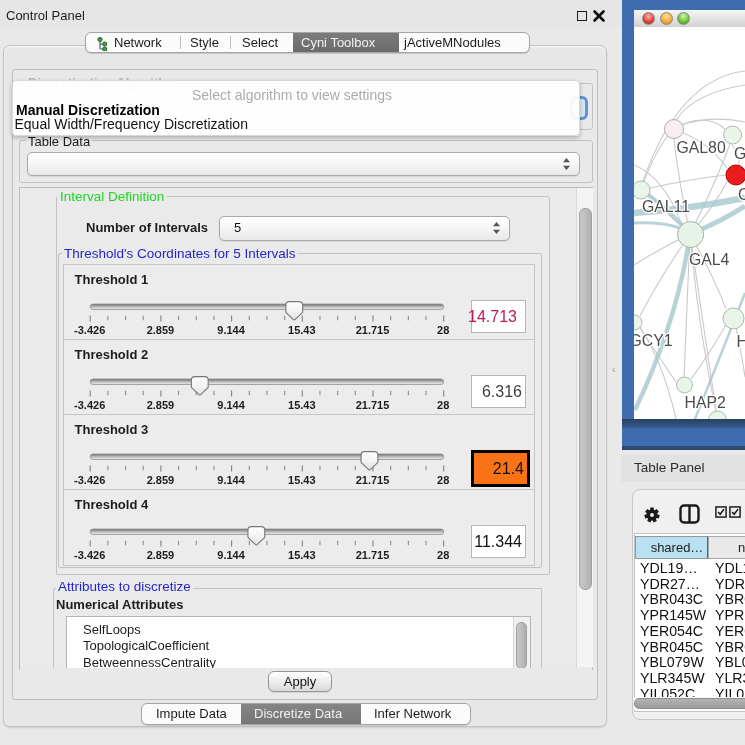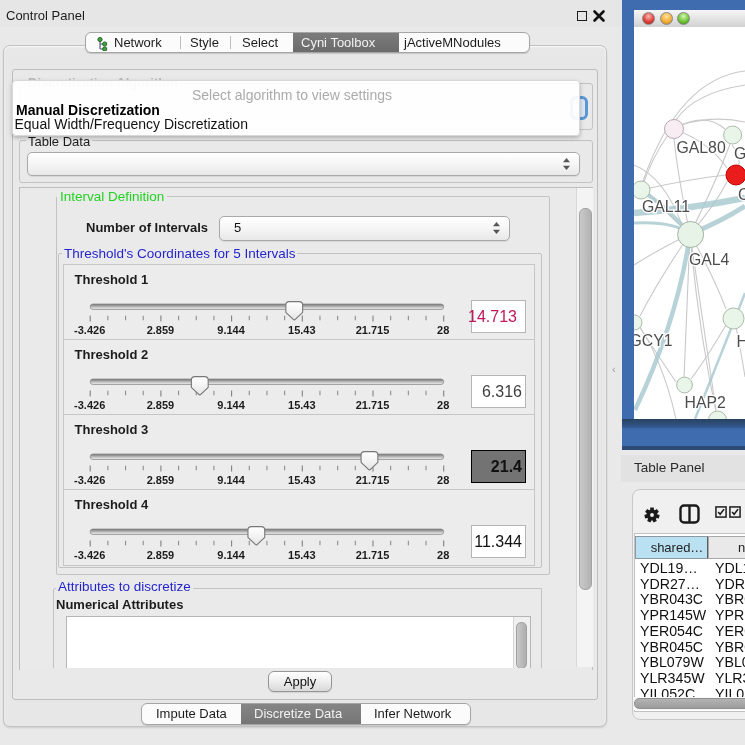--- a/index.html
+++ b/index.html
@@ -192,21 +192,21 @@
     <line x1="363.02" y1="51.8" x2="363.02" y2="56.3" stroke="#8d8d8d" stroke-width="1.1"></line>
     <line x1="380.70" y1="51.5" x2="380.70" y2="57.5" stroke="#808080" stroke-width="1.1"></line>
     <path d="M 298.06 48.3 L 298.06 41 Q 298.06 37.6 301.56 37.6 L 311.36 37.6 Q 314.86 37.6 314.86 41 L 314.86 48.3 L 307.76 55.2 Q 306.46 56.6 305.16 55.2 Z" fill="url(#th2)" stroke="#777" stroke-width="1.1" stroke-linejoin="round"></path>
   </svg>
 <div class="abs" style="left:89.7px;top:474px;width:60px;margin-left:-30px;text-align:center;font-size:11px;font-weight:bold;color:#1c1c1c;">-3.426</div>
 <div class="abs" style="left:160.4px;top:474px;width:60px;margin-left:-30px;text-align:center;font-size:11px;font-weight:bold;color:#1c1c1c;">2.859</div>
 <div class="abs" style="left:231.1px;top:474px;width:60px;margin-left:-30px;text-align:center;font-size:11px;font-weight:bold;color:#1c1c1c;">9.144</div>
 <div class="abs" style="left:301.8px;top:474px;width:60px;margin-left:-30px;text-align:center;font-size:11px;font-weight:bold;color:#1c1c1c;">15.43</div>
 <div class="abs" style="left:372.5px;top:474px;width:60px;margin-left:-30px;text-align:center;font-size:11px;font-weight:bold;color:#1c1c1c;">21.715</div>
 <div class="abs" style="left:443.2px;top:474px;width:60px;margin-left:-30px;text-align:center;font-size:11px;font-weight:bold;color:#1c1c1c;">28</div>
-<div class="abs" style="left:470.5px;top:450px;width:53.5px;height:31px;background:#737373;border:1px solid #000000;font-weight:bold;">
+<div class="abs" style="left:470.5px;top:450px;width:53.5px;height:31px;background:#f97316;border:3px solid #000000;">
     <div class="abs" style="right:3px;top:7px;font-size:16px;color:#111;">21.4</div>
   </div>
 <div class="abs" style="left:62.5px;top:489px;width:470px;height:75px;background:#ececec;border:1px solid #c6c6c6;"></div>
 <div class="abs t13" style="left:74.5px;top:497px;font-weight:bold;">Threshold 4</div>
 <svg class="abs" style="left:62.5px;top:489px;" width="420" height="75" viewBox="0 0 420 75">
     <rect x="27.2" y="40" width="353.5" height="5.5" rx="2.7" fill="url(#tg3)" stroke="#8f8f8f" stroke-width="0.8"></rect>
     <defs>
       <linearGradient id="tg3" x1="0" y1="0" x2="0" y2="1">
         <stop offset="0" stop-color="#6f6f6f"></stop>
         <stop offset="0.55" stop-color="#c0c0c0"></stop>
@@ -247,20 +247,21 @@
 <div class="abs" style="left:301.8px;top:549px;width:60px;margin-left:-30px;text-align:center;font-size:11px;font-weight:bold;color:#1c1c1c;">15.43</div>
 <div class="abs" style="left:372.5px;top:549px;width:60px;margin-left:-30px;text-align:center;font-size:11px;font-weight:bold;color:#1c1c1c;">21.715</div>
 <div class="abs" style="left:443.2px;top:549px;width:60px;margin-left:-30px;text-align:center;font-size:11px;font-weight:bold;color:#1c1c1c;">28</div>
 <div class="abs" style="left:470.5px;top:525px;width:53.5px;height:31px;background:#fff;border:1px solid #b5b5b5;">
     <div class="abs" style="right:3px;top:7px;font-size:16px;color:#111;">11.344</div>
   </div>
 <div class="abs" style="left:52.5px;top:587.5px;width:487px;height:100px;border:1px solid #c2c2c2;border-top-left-radius:2px;"></div>
 <div class="abs" style="left:56px;top:578.5px;background:#eaeaea;padding:0 2px;font-size:13.5px;color:#2525cf;">Attributes to discretize</div>
 <div class="abs t13" style="left:56px;top:596.5px;font-weight:bold;">Numerical Attributes</div>
 <div class="abs" style="left:66px;top:616px;width:463px;height:60px;background:#fff;border:1px solid #b5b5b5;">
+    <div class="abs t13" style="left:16px;top:5px;line-height:16.4px;">SelfLoops<br>TopologicalCoefficient<br>BetweennessCentrality</div>
     <div class="abs" style="right:0;top:0;width:16px;height:60px;background:#f0f0f0;border-left:1px solid #d5d5d5;"></div>
     <div class="abs" style="right:3px;top:5px;width:9px;height:45px;background:linear-gradient(90deg,#c9c9c9,#aeaeae);border:1px solid #a2a2a2;border-radius:5px;"></div>
   </div>
 <div class="abs" style="left:20px;top:668px;width:572px;height:31px;background:#e9e9e9;"></div>
 <div class="abs" style="left:268px;top:671px;width:62px;height:19px;background:linear-gradient(#ffffff,#eeeeee 50%,#d9d9d9);border:1px solid #969696;border-radius:6px;box-shadow:0 1px 1px rgba(0,0,0,.1);text-align:center;"><span style="font-size:13px;color:#111;line-height:19px;">Apply</span></div>
 <div class="abs" style="left:141px;top:702.5px;width:328px;height:20px;background:#fbfbfb;border:1px solid #a5a5a5;border-radius:6px;box-shadow:0 1px 1px rgba(0,0,0,.15);overflow:hidden;">
     <div class="abs" style="left:99px;top:0;width:120px;height:22px;background:linear-gradient(#858585,#747474);"></div>
   </div>
 <div class="abs t13" style="left:156px;top:706px;text-align:center;">Impute Data</div>
 <div class="abs t13" style="left:254px;top:706px;color:#f2f2f2;">Discretize Data</div>

